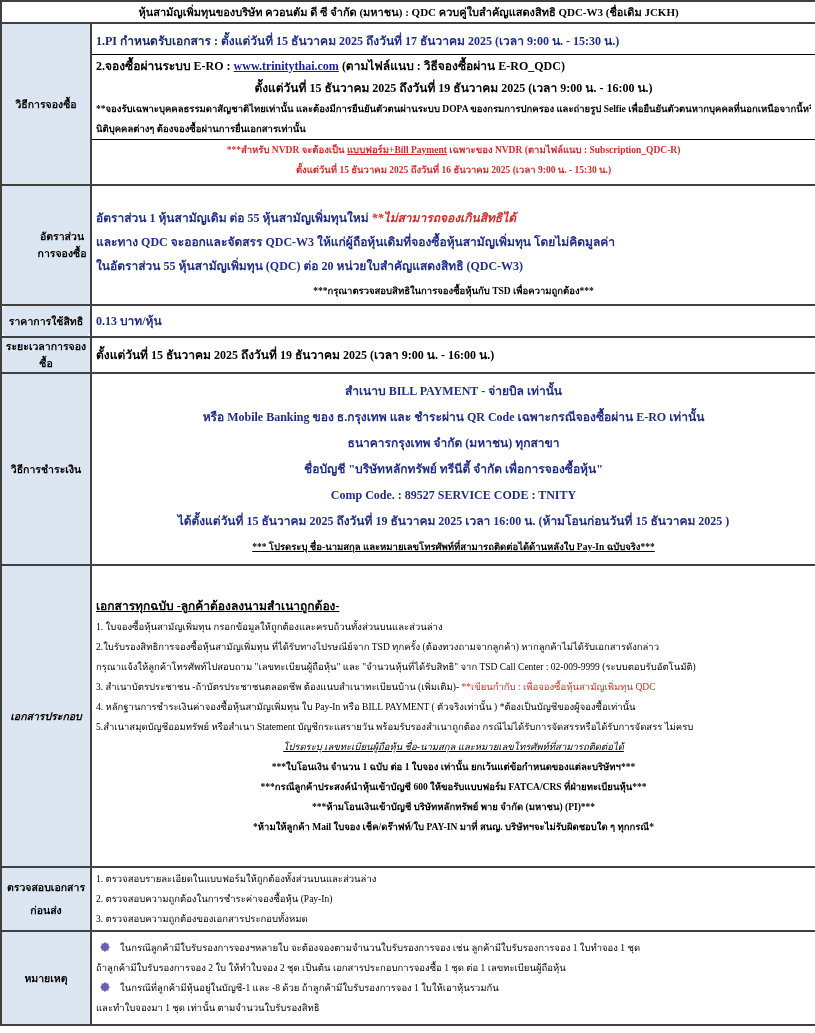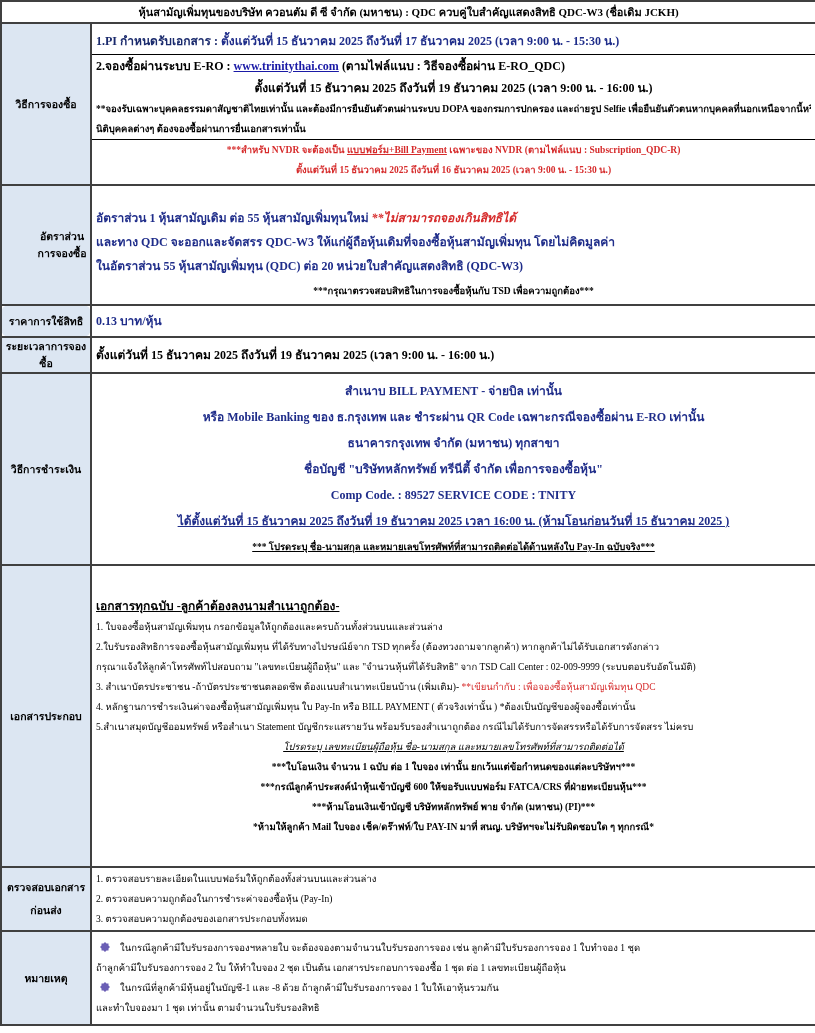--- a/index.html
+++ b/index.html
@@ -89,27 +89,27 @@
   </tr>
 
   <tr>
     <td class="label-cell" style="height:190px;">วิธีการชำระเงิน</td>
     <td class="content-cell">
       <div class="line b center blue" style="line-height:26px;">สำเนาบ BILL PAYMENT - จ่ายบิล เท่านั้น</div>
       <div class="line b center blue" style="line-height:26px;">หรือ Mobile Banking ของ ธ.กรุงเทพ และ ชำระผ่าน QR Code เฉพาะกรณีจองซื้อผ่าน E-RO เท่านั้น</div>
       <div class="line b center blue" style="line-height:26px;">ธนาคารกรุงเทพ จำกัด (มหาชน) ทุกสาขา</div>
       <div class="line b center blue" style="line-height:26px;">ชื่อบัญชี "บริษัทหลักทรัพย์ ทรีนีตี้ จำกัด เพื่อการจองซื้อหุ้น"</div>
       <div class="line b center blue" style="line-height:26px;">Comp Code. : 89527 SERVICE CODE : TNITY</div>
-      <div class="line b center blue" style="line-height:26px;text-decoration:underline;">ได้ตั้งแต่วันที่  15 ธันวาคม 2025 ถึงวันที่ 19 ธันวาคม 2025 เวลา 16:00 น. (ห้ามโอนก่อนวันที่ 15 ธันวาคม 2025 )</div>
+      <div class="line b center blue" style="line-height:26px;">ได้ตั้งแต่วันที่  15 ธันวาคม 2025 ถึงวันที่ 19 ธันวาคม 2025 เวลา 16:00 น. (ห้ามโอนก่อนวันที่ 15 ธันวาคม 2025 )</div>
       <div class="line small b center u" style="line-height:26px;">*** โปรดระบุ ชื่อ-นามสกุล และหมายเลขโทรศัพท์ที่สามารถติดต่อได้ด้านหลังใบ Pay-In ฉบับจริง***</div>
     </td>
   </tr>
 
   <tr>
-    <td class="label-cell" style="height:300px;">เอกสารประกอบ</td>
+    <td class="label-cell" style="height:300px;font-style:italic;">เอกสารประกอบ</td>
     <td class="content-cell">
       <div class="line b u">เอกสารทุกฉบับ  -ลูกค้าต้องลงนามสำเนาถูกต้อง-</div>
       <div class="line small">1. ใบจองซื้อหุ้นสามัญเพิ่มทุน กรอกข้อมูลให้ถูกต้องและครบถ้วนทั้งส่วนบนและส่วนล่าง</div>
       <div class="line small">2.ใบรับรองสิทธิการจองซื้อหุ้นสามัญเพิ่มทุน ที่ได้รับทางไปรษณีย์จาก TSD ทุกครั้ง (ต้องทวงถามจากลูกค้า) หากลูกค้าไม่ได้รับเอกสารดังกล่าว</div>
       <div class="line small"> กรุณาแจ้งให้ลูกค้าโทรศัพท์ไปสอบถาม "เลขทะเบียนผู้ถือหุ้น" และ "จำนวนหุ้นที่ได้รับสิทธิ" จาก TSD Call Center : 02-009-9999 (ระบบตอบรับอัตโนมัติ)</div>
       <div class="line small">
         <span>3.  สำเนาบัตรประชาชน -ถ้าบัตรประชาชนตลอดชีพ ต้องแนบสำเนาทะเบียนบ้าน (เพิ่มเติม)-  </span><span class="red">**เขียนกำกับ : เพื่อจองซื้อหุ้นสามัญเพิ่มทุน QDC</span>
       </div>
       <div class="line small">4.  หลักฐานการชำระเงินค่าจองซื้อหุ้นสามัญเพิ่มทุน ใบ Pay-In หรือ BILL PAYMENT ( ตัวจริงเท่านั้น ) *ต้องเป็นบัญชีของผู้จองซื้อเท่านั้น</div>
       <div class="line small">5.สำเนาสมุดบัญชีออมทรัพย์ หรือสำเนา Statement บัญชีกระแสรายวัน พร้อมรับรองสำเนาถูกต้อง กรณีไม่ได้รับการจัดสรรหรือได้รับการจัดสรร ไม่ครบ</div>

